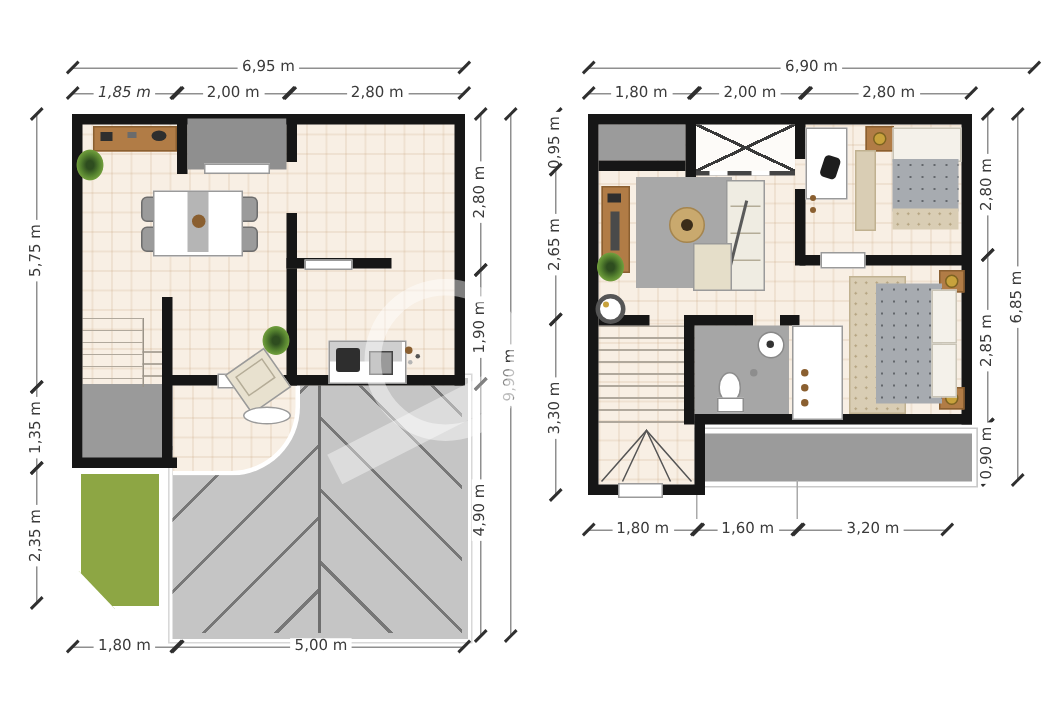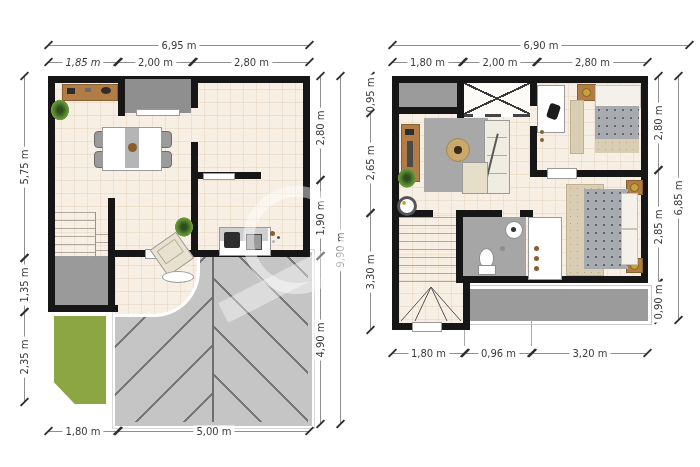--- a/index.html
+++ b/index.html
@@ -334,23 +334,23 @@
       <span class="lab">6,85 m</span>
     </div>
     <div class="dim-h" style="left:392px;top:347px;width:73px;">
       <span class="tick l"></span>
         <span class="tick r"></span>
       <span class="lab">1,80 m</span>
     </div>
     <div class="dim-h" style="left:465px;top:347px;width:67px;">
       <span class="tick l"></span>
         <span class="tick r"></span>
-      <span class="lab">0,96 m</span>
-    </div>
-    <div class="dim-h" style="left:532px;top:347px;width:116px;">
+      <span class="lab">1,60 m</span>
+    </div>
+    <div class="dim-h" style="left:532px;top:347px;width:100px;">
       <span class="tick l"></span>
         <span class="tick r"></span>
       <span class="lab">3,20 m</span>
     </div>
   </section>
 
   <div class="ring" style="left:243px;top:186px;width:86px;height:86px;"></div>
   <div class="band" style="left:215px;top:268px;width:150px;height:22px;transform:rotate(-27deg);"></div>
 
 </div>

